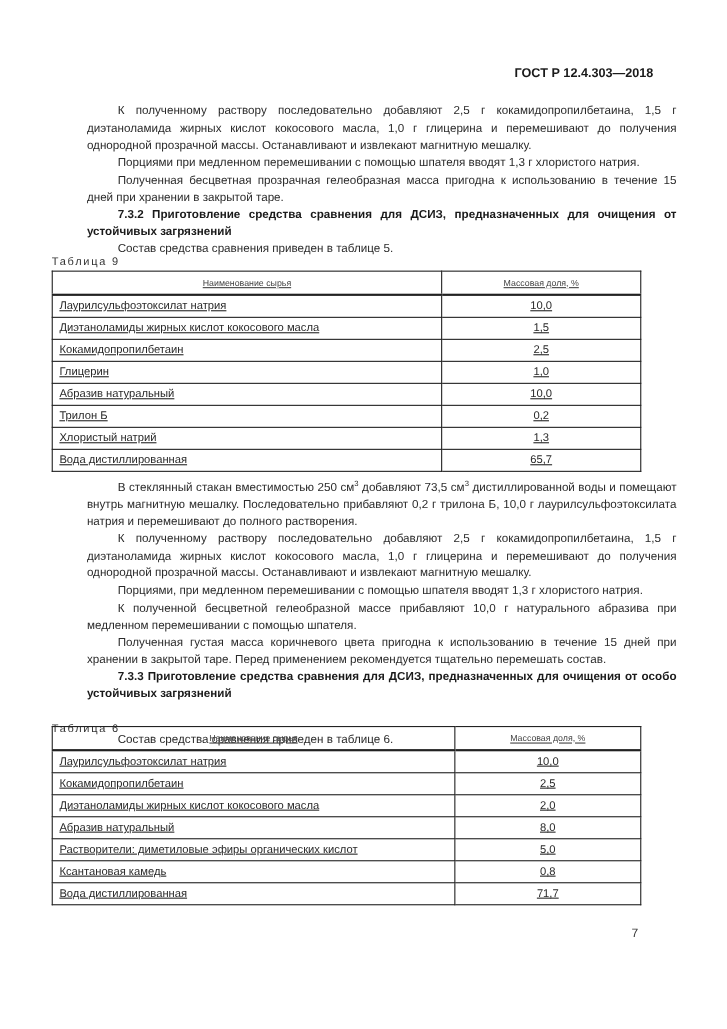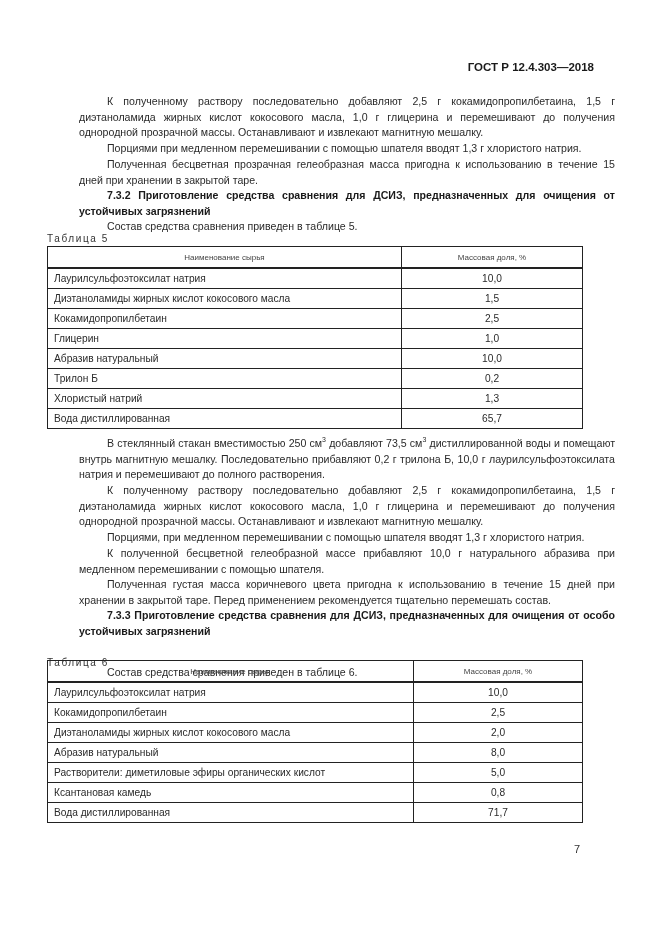--- a/index.html
+++ b/index.html
@@ -4,39 +4,39 @@
 <style>
   html, body { margin: 0; padding: 0; background: #ffffff; }
   body { width: 661px; height: 935px; position: relative; overflow: hidden;
          font-family: "Liberation Sans", "DejaVu Sans", sans-serif; color: #2a2a2a; }
   .hdr { position: absolute; top: 61px; right: 67px; font-size: 11.5px; font-weight: bold; color: #1a1a1a; }
   .p { position: absolute; left: 47px; width: 536px; font-size: 10.6px; line-height: 15.7px; text-align: justify; margin-left: 32px; }
   .p .ind { display: inline-block; width: 28px; }
   .b { font-weight: bold; color: #1a1a1a; }
   .cap { position: absolute; left: 47px; font-size: 10px; letter-spacing: 1.6px; color: #333; }
   table { position: absolute; left: 47px; width: 536px; border-collapse: collapse; font-size: 10.2px; }
-  td { border: 1px solid #222; padding: 0 6px; height: 19px; vertical-align: middle; }
+  td { border: 1px solid #222; padding: 0 6px; height: 19px; vertical-align: middle; text-decoration: underline; }
   thead td { height: 20px; font-size: 8px; color: #444; text-align: center; border-bottom: 2px solid #222; }
   td.v { text-align: center; }
   .pg { position: absolute; top: 843px; left: 574px; font-size: 11px; color: #333; }
   sup { font-size: 7px; line-height: 0; }
 </style>
 </head>
 <body>
 
 <div class="hdr">ГОСТ Р 12.4.303—2018</div>
 
 <div class="p" style="top:94px"><span class="ind"></span><span>К полученному раствору последовательно добавляют 2,5 г кокамидопропилбетаина, 1,5 г диэтаноламида жирных кислот кокосового масла, 1,0 г глицерина и перемешивают до получения однородной прозрачной массы. Останавливают и извлекают магнитную мешалку.</span></div>
 <div class="p" style="top:141px"><span class="ind"></span><span>Порциями при медленном перемешивании с помощью шпателя вводят 1,3 г хлористого натрия.</span></div>
 <div class="p" style="top:157px"><span class="ind"></span><span>Полученная бесцветная прозрачная гелеобразная масса пригодна к использованию в течение 15 дней при хранении в закрытой таре.</span></div>
 
 <div class="p b" style="top:188px"><span class="ind"></span><span>7.3.2 Приготовление средства сравнения для ДСИЗ, предназначенных для очищения от устойчивых загрязнений</span></div>
 <div class="p" style="top:219px"><span class="ind"></span><span>Состав средства сравнения приведен в таблице 5.</span></div>
 
-<div class="cap" style="top:233px">Таблица 5</div>
+<div class="cap" style="top:233px">Таблица 9</div>
 <table style="top:246px; table-layout: fixed;">
   <colgroup>
       <col style="width:354px">
       <col>
     </colgroup>
   <thead>
     <tr>
       <td>Наименование сырья</td>
       <td>Массовая доля, %</td>
     </tr>

